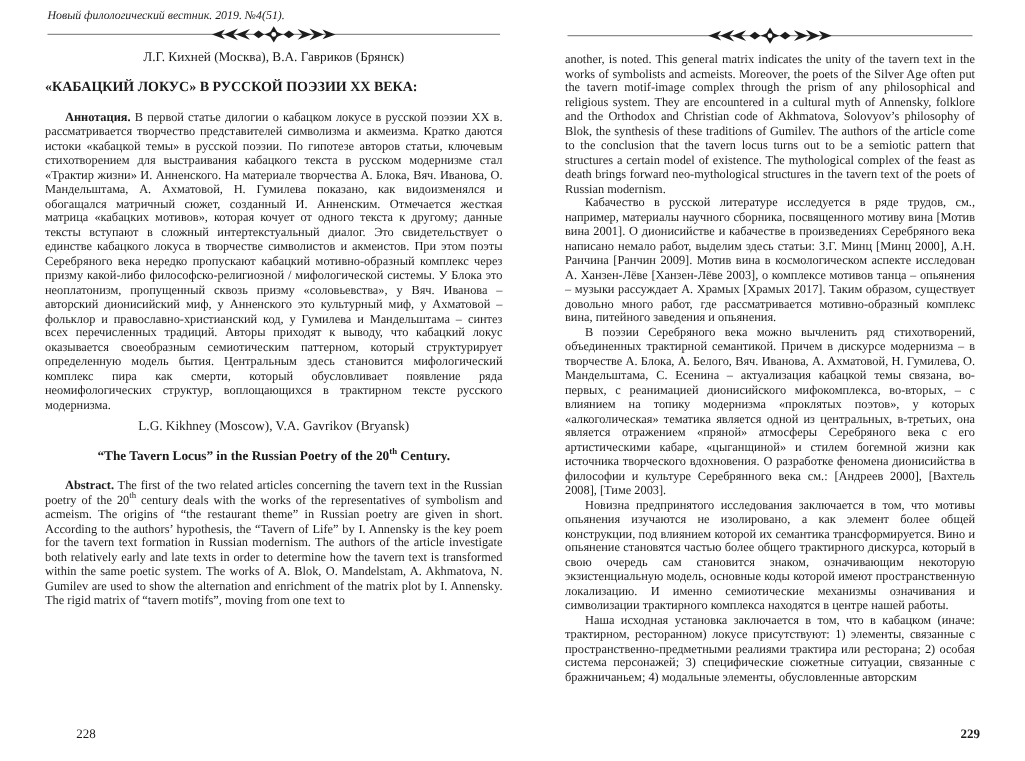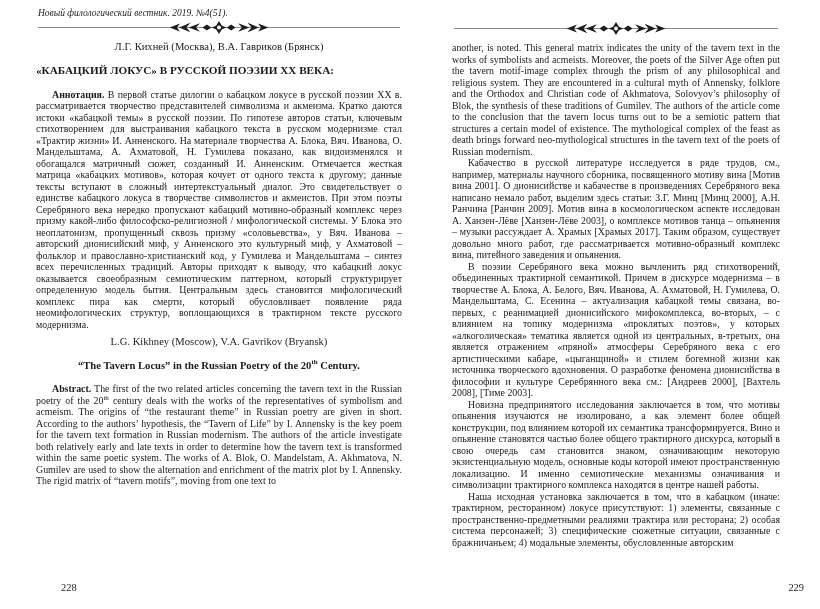--- a/index.html
+++ b/index.html
@@ -30,21 +30,21 @@
   p.body-p {
     font-size:9.9px; line-height:11.5px; text-align:justify;
     text-indent:16px; margin:0;
   }
   p.no-indent { text-indent:0; }
   p.gap-after { margin-bottom:11px; }
   sup { font-size:7px; line-height:0; }
 
   .pagenum { position:absolute; bottom:16px; font-size:10.4px; }
   .pagenum-left  { left:36px;margin-left:25px; }
-  .pagenum-right { right:16px; }
+  .pagenum-right { right:36px;font-weight:bold; }
 </style>
 </head>
 <body>
 
 <div class="spread">
 
   <div class="page page-left">
     <div class="journal-header">Новый филологический вестник. 2019. №4(51).</div>
 
     <div class="divider">

